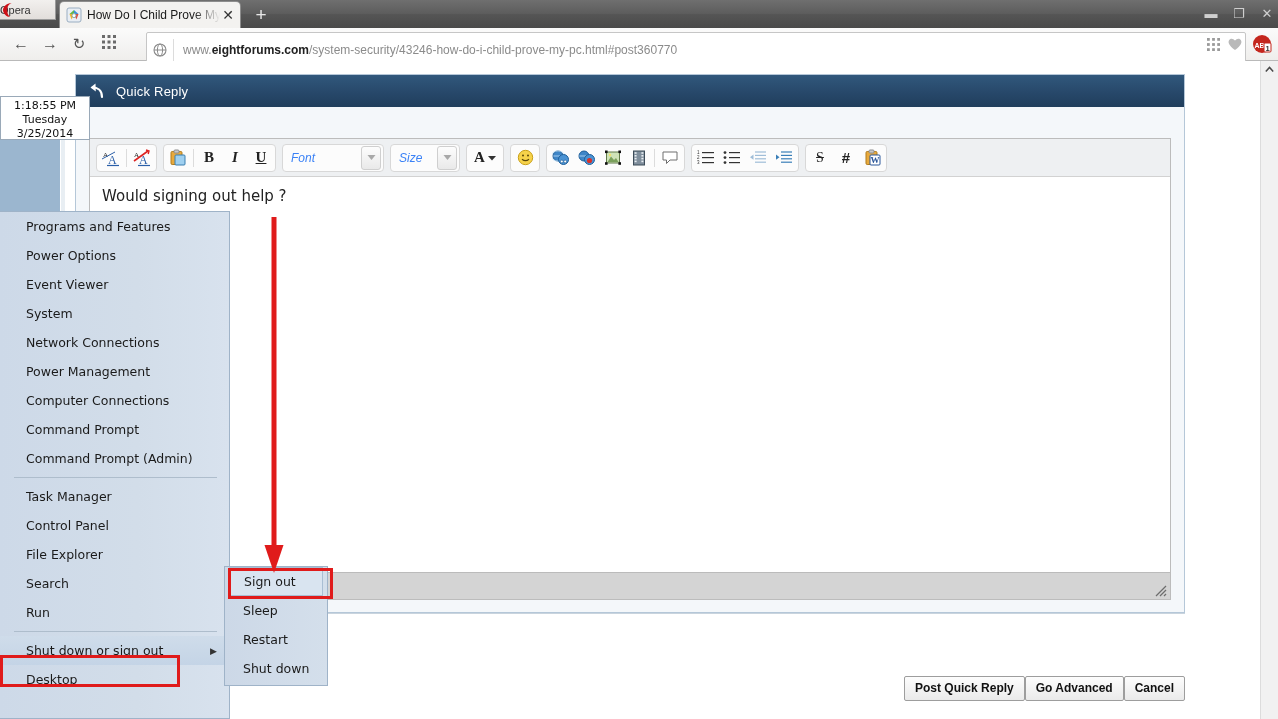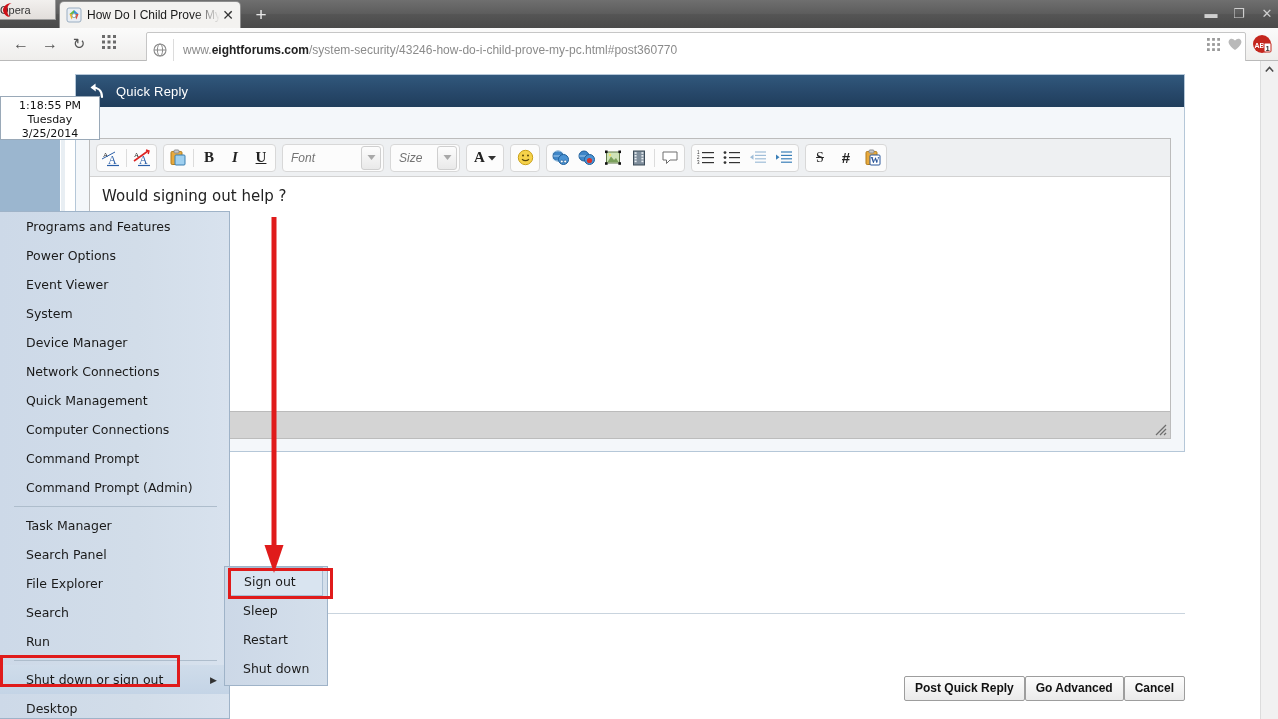--- a/index.html
+++ b/index.html
@@ -108,21 +108,21 @@
     position: absolute; right: 0; top: 61px; width: 17px; height: 658px;
     background: #f1f1f1; border-left: 1px solid #dcdcdc;
   }
   .vscroll-up {
     position: absolute; left: 0; top: 0; width: 16px; height: 17px;
     display:flex; align-items:center; justify-content:center;
   }
 
   
   .qr-card {
-    position: absolute; left: 75px; top: 13px; width: 1110px; height: 378px;
+    position: absolute; left: 75px; top: 13px; width: 1110px; height: 539px;
     background: #fbfcfd;
     border: 1px solid #b5c7d8;
     box-sizing: border-box;
   }
   .qr-header {
     position: absolute; left: 0; top: 0; width: 100%; height: 32px;
     background: linear-gradient(to bottom, #31587c 0%, #27486a 55%, #203e5c 100%);
     display: flex; align-items: center;
     box-sizing: border-box;
     padding-left: 10px;
@@ -162,21 +162,21 @@
     border-radius: 3px;
     position: relative;
   }
   .tb-sep { width: 1px; height: 18px; background: #dcdcdc; margin: 0 2px; }
   .tb-combo {
     display: flex; align-items: center;
     background: #fcfcfc; border: 1px solid #d8d8d8; border-radius: 4px;
     height: 28px; box-sizing: border-box;
   }
   .tb-combo .cb-label {
-    font-size: 12px; color: #737373; font-style: italic;
+    font-size: 12px; color: #3b82f6; font-style: italic;
     padding: 0 8px; white-space: nowrap;
   }
   .cb-arrow {
     width: 20px; height: 24px; margin-right: 2px;
     display: flex; align-items: center; justify-content: center;
     background: linear-gradient(to bottom, #fdfdfd, #e9e9e9);
     border: 1px solid #cfcfcf; border-radius: 3px;
     box-sizing: border-box;
   }
   .font-combo .cb-label { width: 62px; }
@@ -223,21 +223,21 @@
   }
   .sig-name {
     font-family: "DejaVu Serif", serif;
     font-style: italic;
     font-size: 25px; color: #c9504f;
     letter-spacing: .5px;
   }
 
   
   .clockwidget {
-    position: absolute; left: 0; top: 96px; width: 100px; height: 44px;
+    position: absolute; left: 0; top: 96px; width: 90px; height: 44px;
     background: #ffffff;
     border: 1px solid #9aa9b8;
     box-sizing: border-box;
     text-align: center;
     font-family: "DejaVu Sans", sans-serif;
     font-size: 11px; color: #111; line-height: 14px;
     padding-top: 2px;
   }
   .desk-left {
     position: absolute; left: 0; top: 140px; width: 60px; height: 75px;
@@ -664,45 +664,42 @@
     <div class="winx-item">
         <span>Power Options</span>
       </div>
     <div class="winx-item">
         <span>Event Viewer</span>
       </div>
     <div class="winx-item">
         <span>System</span>
       </div>
     <div class="winx-item">
-        <span>Device Manager</span>
-      </div>
-    <div class="winx-item">
         <span>Network Connections</span>
       </div>
     <div class="winx-item">
-        <span>Quick Management</span>
+        <span>Power Management</span>
       </div>
     <div class="winx-item">
         <span>Computer Connections</span>
       </div>
     <div class="winx-item">
         <span>Command Prompt</span>
       </div>
     <div class="winx-item">
         <span>Command Prompt (Admin)</span>
       </div>
 
     <div class="winx-sep"></div>
 
     <div class="winx-item">
         <span>Task Manager</span>
       </div>
     <div class="winx-item">
-        <span>Search Panel</span>
+        <span>Control Panel</span>
       </div>
     <div class="winx-item">
         <span>File Explorer</span>
       </div>
     <div class="winx-item">
         <span>Search</span>
       </div>
     <div class="winx-item">
         <span>Run</span>
       </div>

